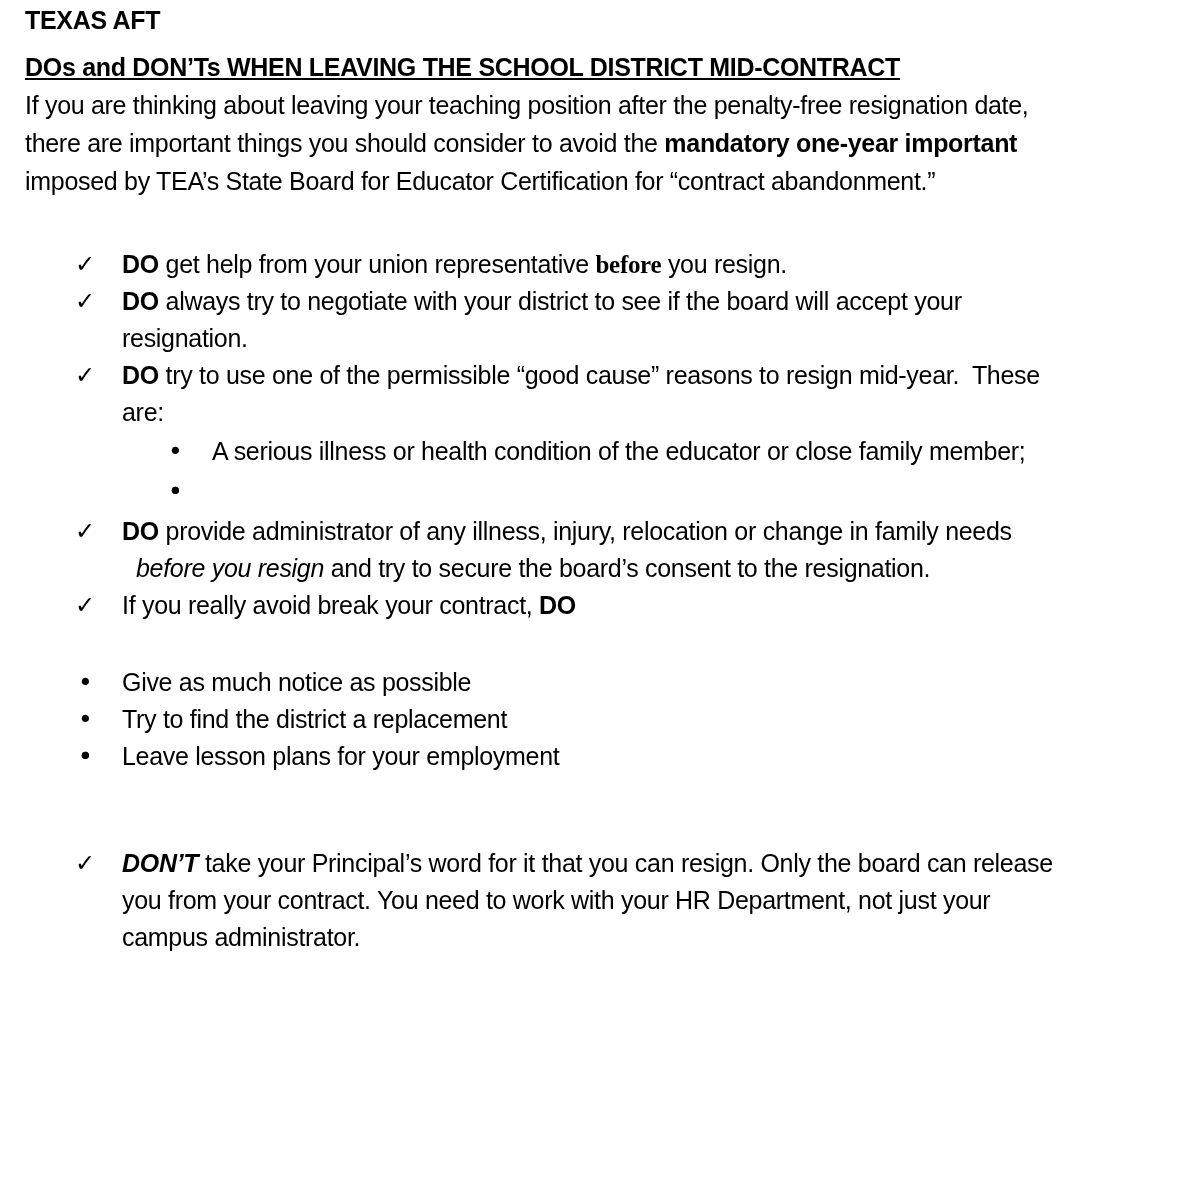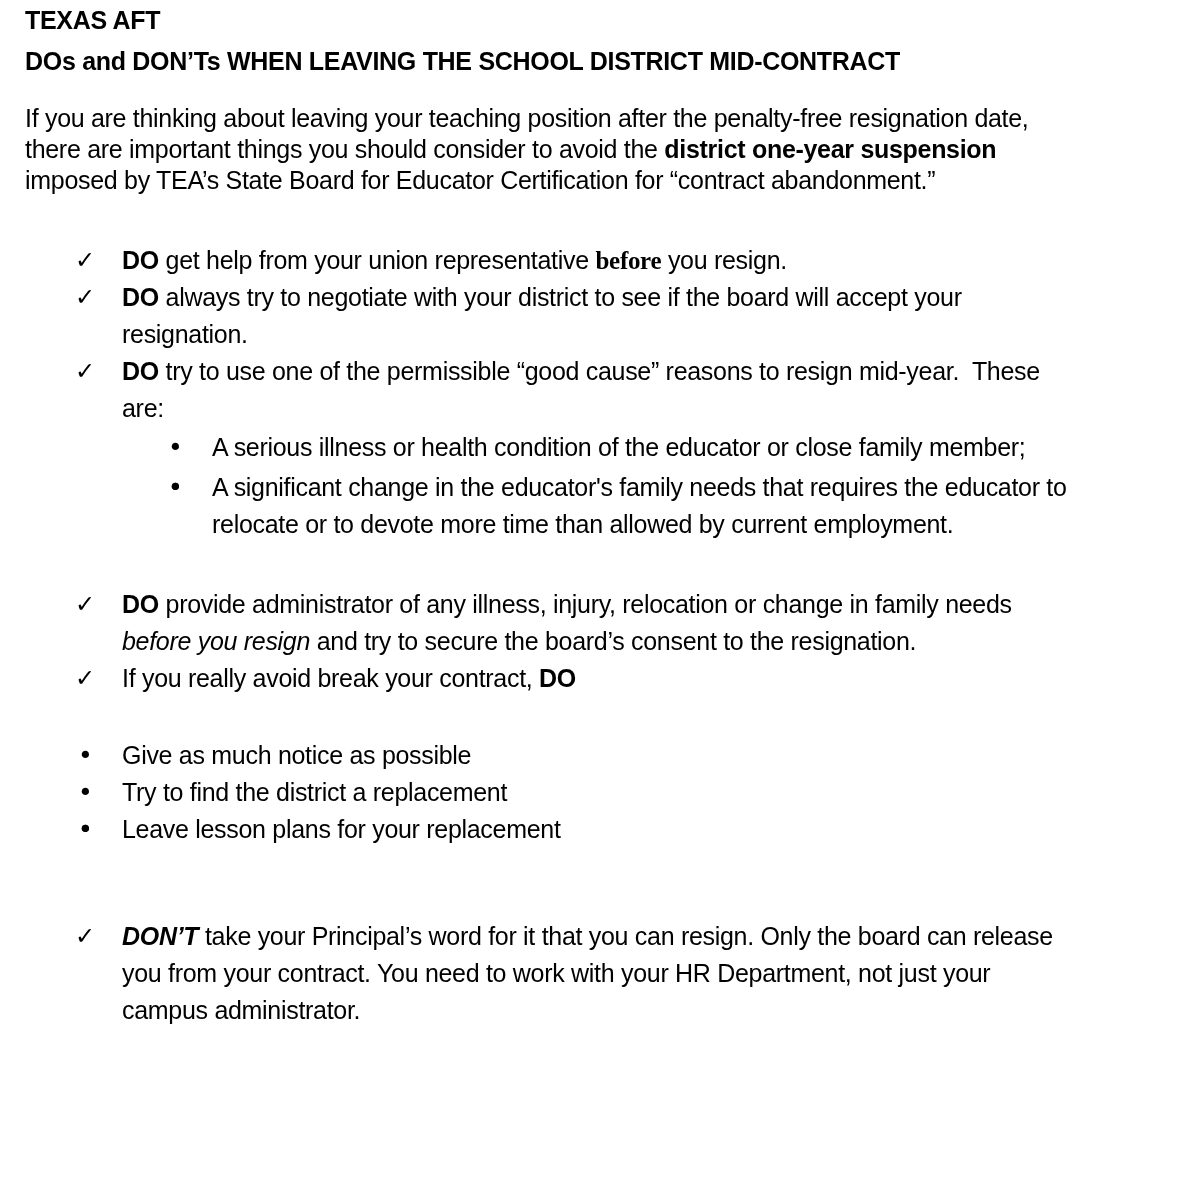--- a/index.html
+++ b/index.html
@@ -25,22 +25,22 @@
   }
   p, .item-text {
     white-space: pre-wrap; 
   }
   ul {
     list-style: none;
   }
   .org, .doc-title {
     font-weight: 700;
   }
-  .doc-title { margin-top: 4px; }
-  .intro { margin-top: 23px; line-height: 31px; }
+  .doc-title { margin-top: 10px; text-decoration: underline; }
+  .intro { line-height: 38px; }
 
   li {
     position: relative;
     padding-left: 97px; 
   }
   li .marker {
     position: absolute;
     left: 50px;
     top: 0;
     white-space: normal;
@@ -75,21 +75,21 @@
 </head>
 <body>
 
 <div>
 
   <p class="org">TEXAS AFT</p>
 
   <p class="doc-title">DOs and DON’Ts WHEN LEAVING THE SCHOOL DISTRICT MID-CONTRACT</p>
 
   <p class="intro"><span>If you are thinking about leaving your teaching position after the penalty-free resignation date,
-there are important things you should consider to avoid the </span><span style="font-weight: 700;">district one-year suspension</span><span>
+there are important things you should consider to avoid the </span><span style="font-weight: 700;">mandatory one-year important</span><span>
 imposed by TEA’s State Board for Educator Certification for “contract abandonment.”</span></p>
 
   <ul class="check-list-1">
     <li>
       <span class="marker check-mark">✓</span>
       <span class="item-text"><span style="font-weight: 700;">DO</span><span> get help from your union representative </span><span style="font-weight: 700; font-family: Liberation Serif, serif;">before</span><span> you resign.</span></span>
     </li>
     <li>
       <span class="marker check-mark">✓</span>
       <span class="item-text"><span style="font-weight: 700;">DO</span><span> always try to negotiate with your district to see if the board will accept your
@@ -105,30 +105,28 @@
   <ul class="good-cause">
     <li>
       <span class="marker bullet-dot">•</span>
       <span class="item-text"><span>A serious illness or health condition of the educator or close family member;</span></span>
     </li>
     <li>
       <span class="marker bullet-dot">•</span>
     </li>
     <li>
       <span class="marker bullet-dot">•</span>
-      <span class="item-text"><span>A significant change in the educator's family needs that requires the educator to
-relocate or to devote more time than allowed by current employment.</span></span>
     </li>
   </ul>
 
   <ul class="check-list-2">
     <li>
       <span class="marker check-mark">✓</span>
       <span class="item-text"><span style="font-weight: 700;">DO</span><span> provide administrator of any illness, injury, relocation or change in family needs
-</span><span style="font-style: italic;">before you resign</span><span> and try to secure the board’s consent to the resignation.</span></span>
+</span><span style="font-style: italic; margin-left: 14px;">before you resign</span><span> and try to secure the board’s consent to the resignation.</span></span>
     </li>
     <li>
       <span class="marker check-mark">✓</span>
       <span class="item-text"><span>If you really avoid break your contract, </span><span style="font-weight: 700;">DO</span></span>
     </li>
   </ul>
 
   <ul class="plain-list">
     <li>
       <span class="marker bullet-dot">•</span>
@@ -136,21 +134,21 @@
     </li>
     <li>
       <span class="marker bullet-dot">•</span>
       <span class="item-text"><span>Try to find the district a replacement</span></span>
     </li>
     <li>
       <span class="marker bullet-dot">•</span>
     </li>
     <li>
       <span class="marker bullet-dot">•</span>
-      <span class="item-text"><span>Leave lesson plans for your replacement</span></span>
+      <span class="item-text"><span>Leave lesson plans for your employment</span></span>
     </li>
   </ul>
 
   <ul class="dont-list">
     <li>
       <span class="marker check-mark">✓</span>
       <span class="item-text"><span style="font-weight: 700; font-style: italic;">DON’T</span><span> take your Principal’s word for it that you can resign. Only the board can release
 you from your contract. You need to work with your HR Department, not just your
 campus administrator.</span></span>
     </li>

